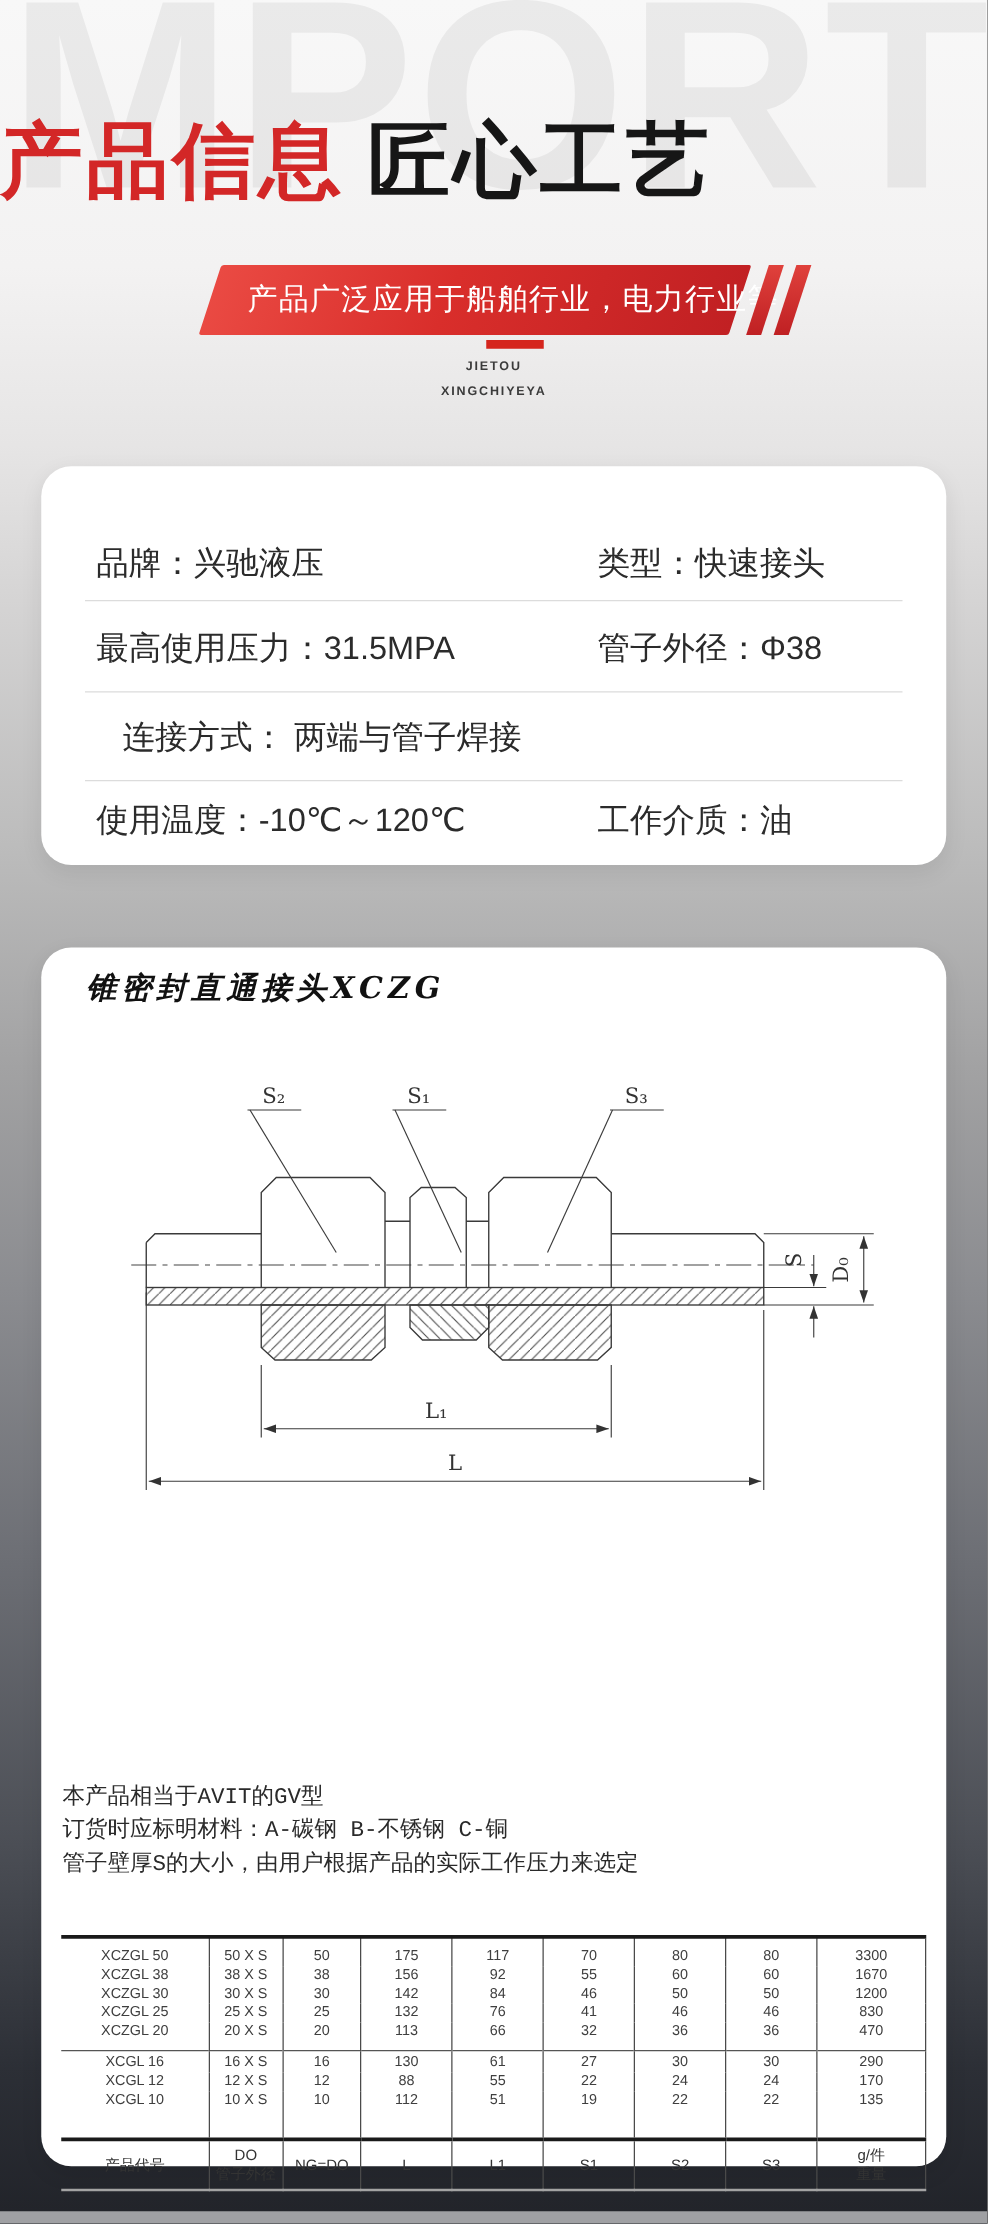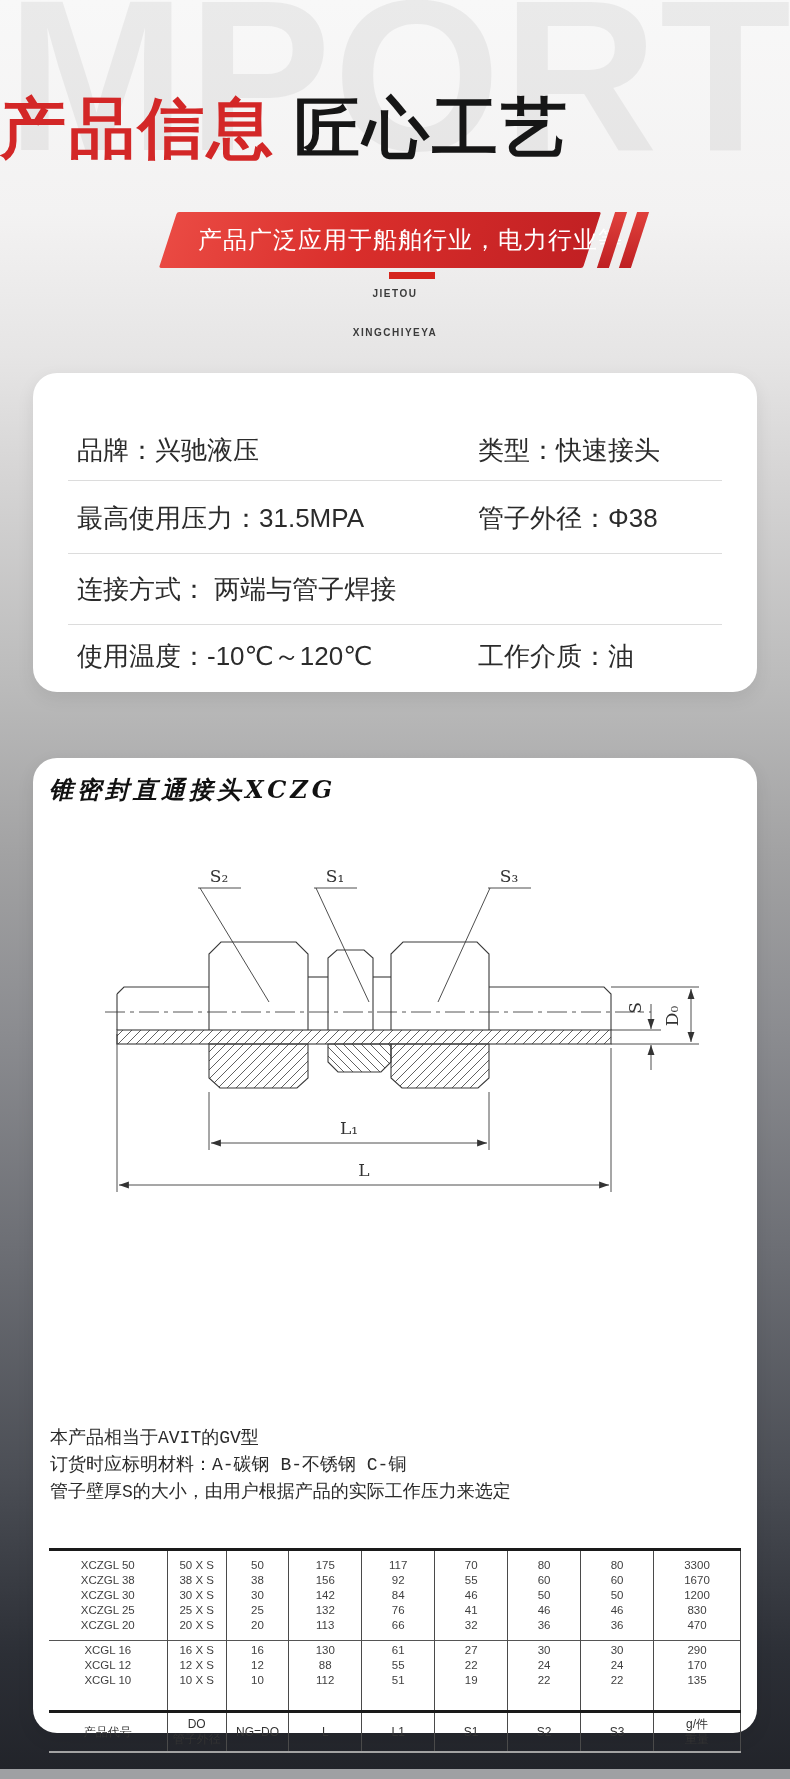--- a/index.html
+++ b/index.html
@@ -26,31 +26,31 @@
   .banner-text {
     display:block; transform:skewX(18deg); line-height:56px; padding-left:30px;
     color:#ffffff; font-size:24px; letter-spacing:1px; white-space:nowrap;
   }
   .slash { position:absolute; top:212px; width:12px; height:56px; z-index:2;
     transform:skewX(-18deg); background:linear-gradient(180deg,#e0413c,#bf2023); }
   .slash.sl-1 { left:606px; } .slash.sl-2 { left:628px; }
   .logo-bar { position:absolute; top:272px; left:389px; width:46px; height:7px; background:#d5251d; z-index:2; }
   .logo-l1,.logo-l2 { position:absolute; left:0; width:100%; text-align:center; z-index:2;
     font-size:10px; font-weight:bold; letter-spacing:1.5px; color:#3b3b3b; }
-  .logo-l1 { top:288px; } .logo-l2 { top:308px;margin-top:19px; }
+  .logo-l1 { top:288px; } .logo-l2 { top:308px; }
   .card { position:absolute; left:33px; width:724px; background:#ffffff; border-radius:24px; z-index:1;
     box-shadow:0 6px 18px rgba(0,0,0,0.08); }
   .card1 { top:373px; height:319px; }
   .spec-row { position:absolute; left:44px; width:660px; height:30px; font-size:26px; color:#2b2b2b; white-space:nowrap; }
   .spec-row .right-cell { position:absolute; left:401px; top:0; }
-  .sr-0 { top:60px; } .sr-1 { top:128px; } .sr-2 { top:199px; } .sr-3 { top:266px; }
+  .sr-0 { top:60px; } .sr-1 { top:128px; } .sr-2 { top:199px;margin-left:21px; } .sr-3 { top:266px; }
   .divider { position:absolute; left:35px; width:654px; height:1px; background:#dcdcdc; }
   .dv-0 { top:107px; } .dv-1 { top:180px; } .dv-2 { top:251px; }
   .card2 { top:758px; height:975px; }
-  .d-title { position:absolute; top:16px; left:16px; font-family:"DejaVu Serif","Liberation Serif",serif;
+  .d-title { position:absolute; top:16px; left:36px; font-family:"DejaVu Serif","Liberation Serif",serif;
     font-style:italic; font-weight:bold; font-size:24px; letter-spacing:4px; color:#111; }
   .drawing { position:absolute; left:38px; top:80px; width:680px; height:380px; }
   .dim-text { font-family:"DejaVu Serif","Liberation Serif",serif; }
   .notes { position:absolute; left:17px; top:667px; width:690px;font-family:Liberation Mono, monospace; }
   .note-line { font-size:18px; line-height:27px; color:#2a2a2a; white-space:nowrap; }
   .spec-table-wrap { position:absolute; left:16px; top:790px; width:692px; }
   table.spec-table { width:100%; border-collapse:collapse; table-layout:fixed;
     border-top:3px solid #1a1a1a; border-bottom:2px solid #a3a3a3; }
   table.spec-table td { text-align:center; font-size:11.5px; line-height:13px; color:#3f3f3f;
     padding:1px 2px; border-left:1px solid #4a4a4a; overflow:hidden; white-space:nowrap; }

